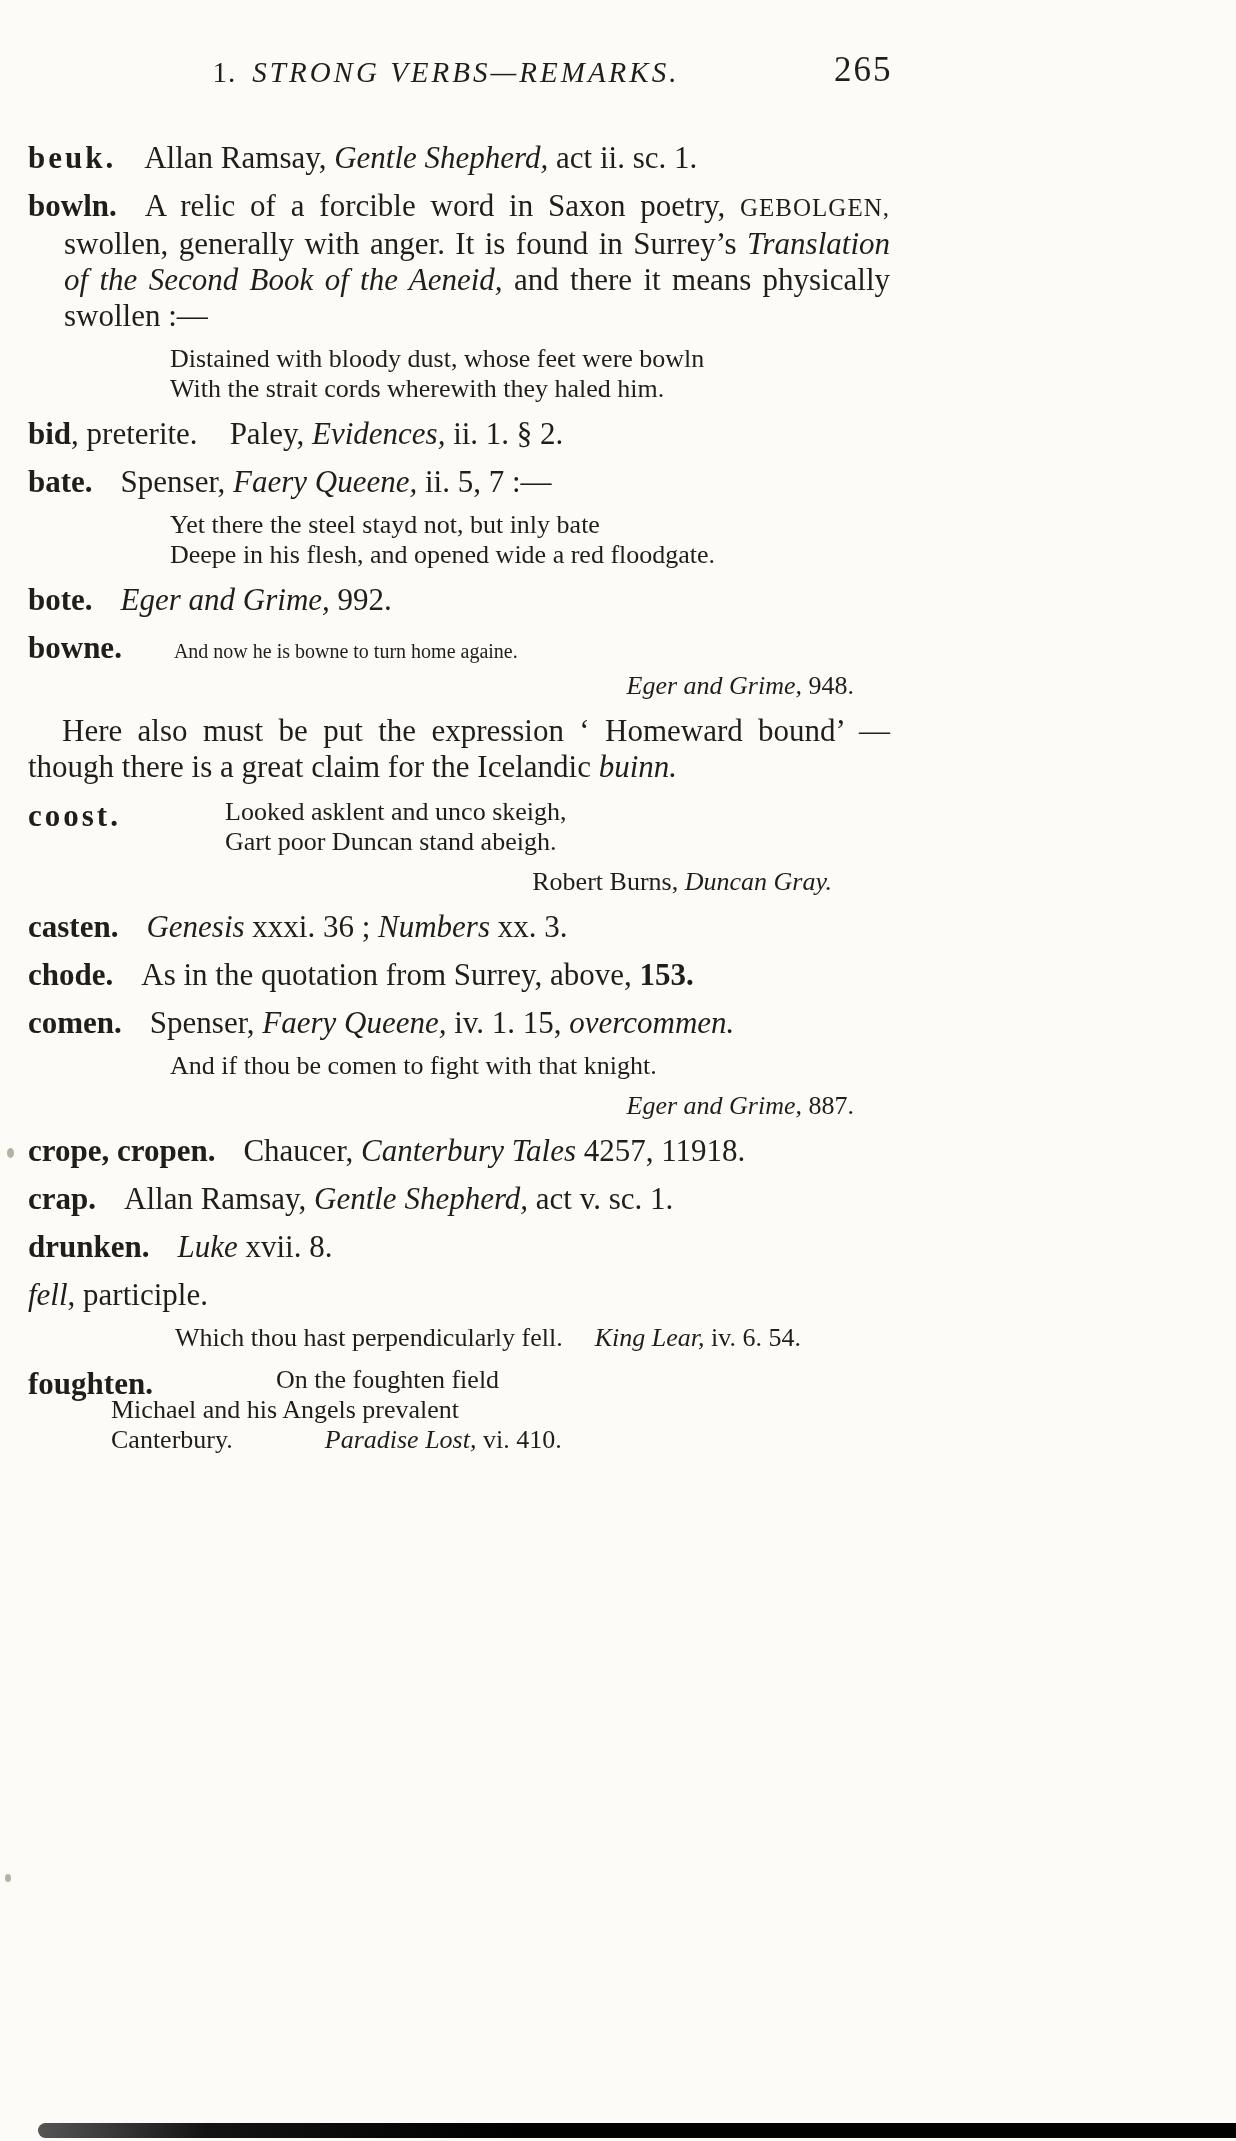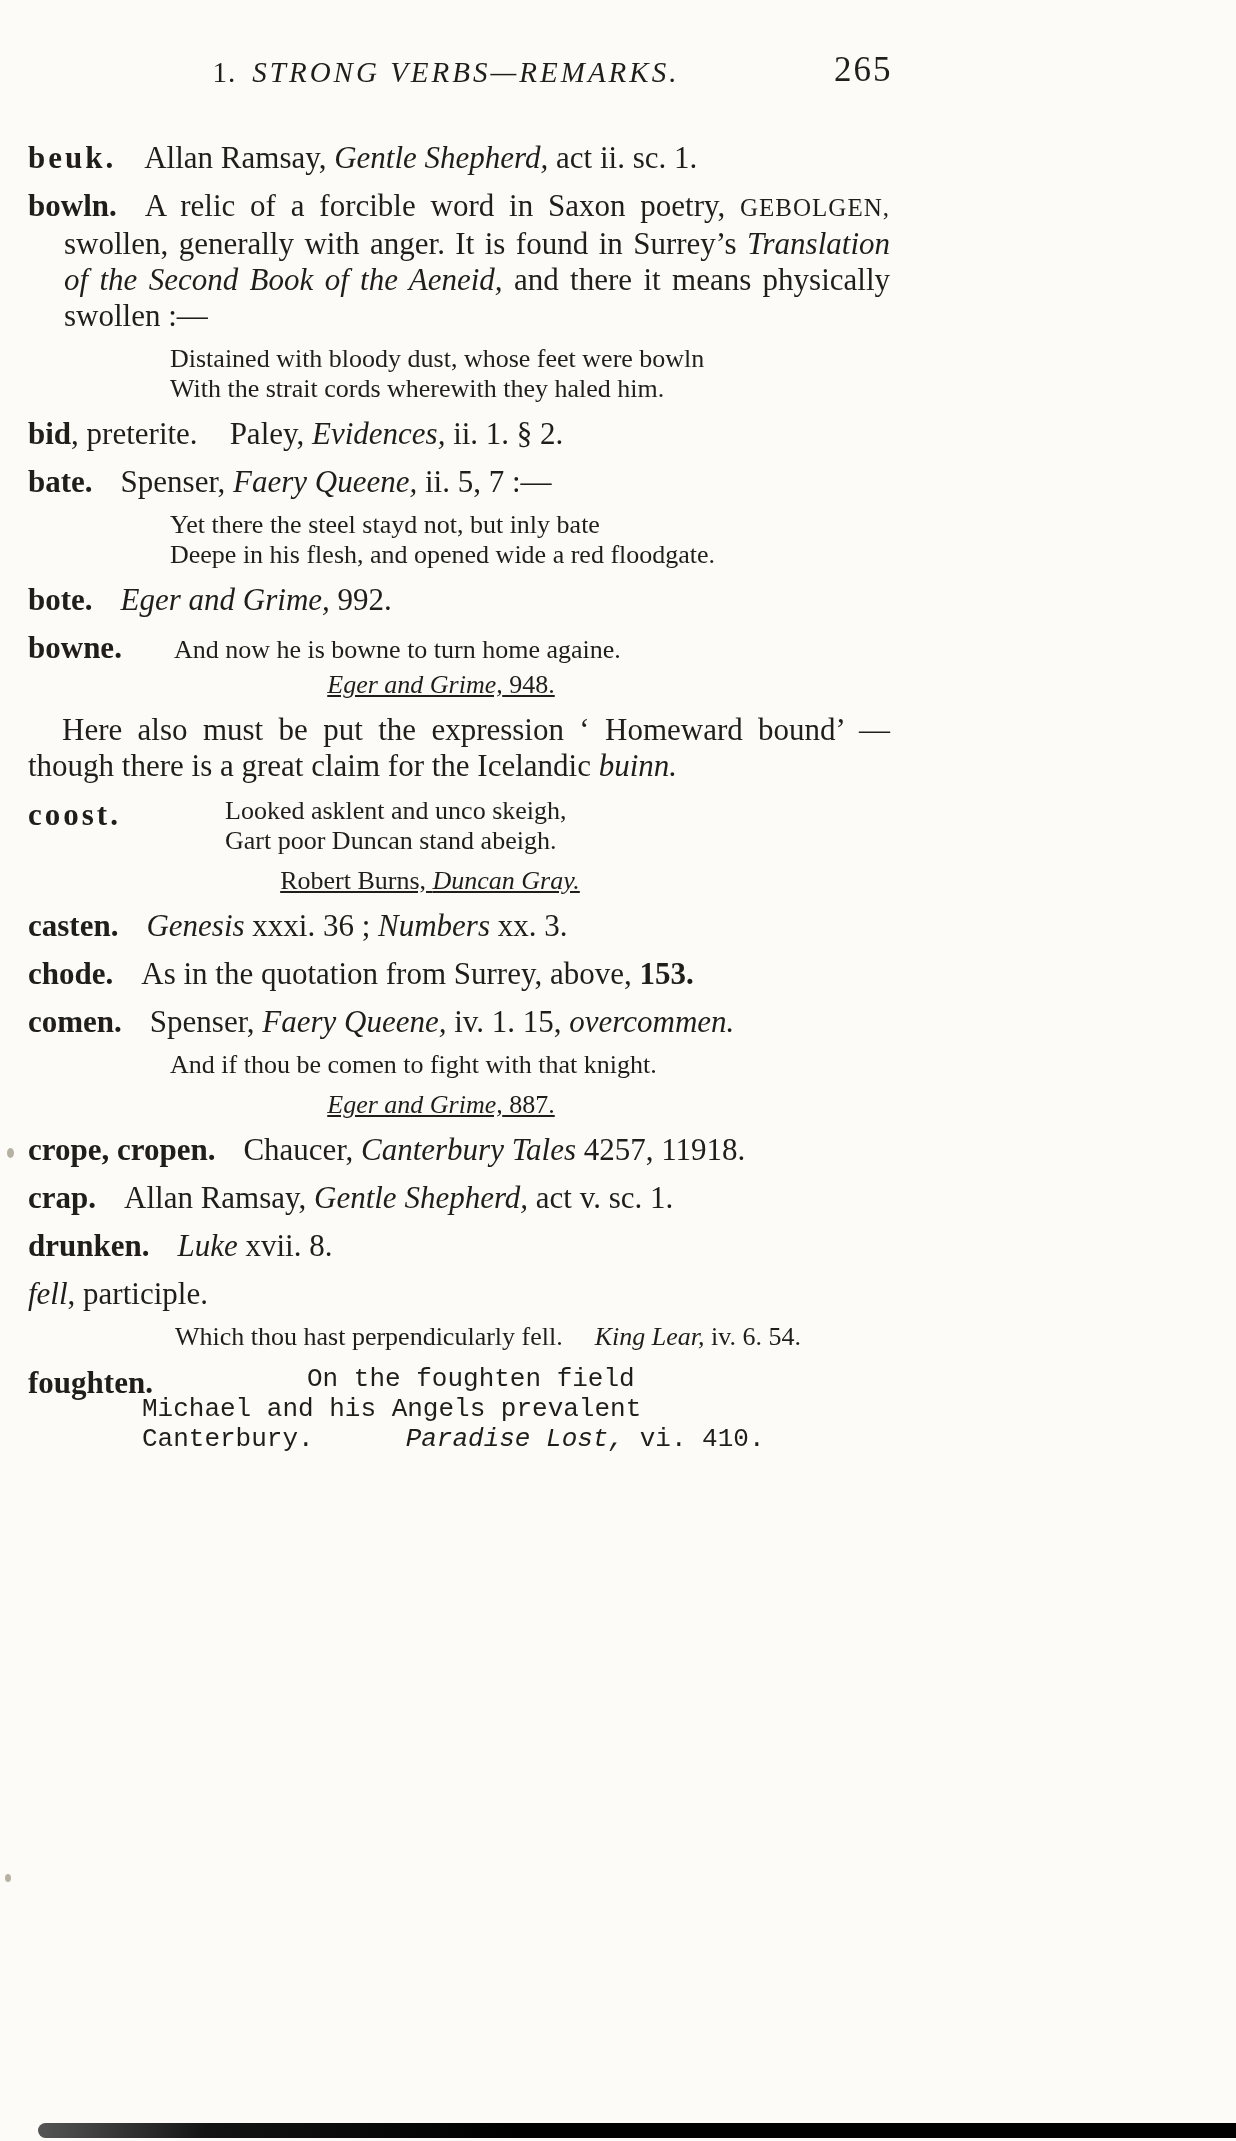--- a/index.html
+++ b/index.html
@@ -28,29 +28,29 @@
   .justify { text-align:justify; }
   .head { font-weight:bold; }
   .gap-after { margin-right:28px; }
   .spaced { letter-spacing:3px; }
   .sc { font-size:25px; letter-spacing:1px; }
   i { font-style:italic; }
   .bold { font-weight:bold; }
   .num { font-weight:bold; margin-right:10px; }
 
   .quote { font-size:26px; line-height:30px; margin:10px 0 10px 142px; text-indent:0; text-align:left; }
-  .attribution { font-size:26px; line-height:30px; text-align:center; padding-right:36px; margin:2px 0 8px; text-indent:0;text-decoration:underline; }
-  .inline-quote { font-size:26px; margin-left:52px; }
+  .attribution { font-size:26px; line-height:30px; text-align:right; padding-right:36px; margin:2px 0 8px; text-indent:0; }
+  .inline-quote { font-size:20px; margin-left:52px; }
   .gap { display:inline-block; width:32px; }
   .gap-wide { display:inline-block; width:92px; }
 
   .head-aside { position:relative; }
   .abs-head { position:absolute; left:0; top:1px; }
   .quote-coost { margin-left:197px; margin-top:0; }
-  .quote-foughten { margin-left:114px; margin-top:0; margin-bottom:0;font-family:Liberation Mono, monospace; }
+  .quote-foughten { margin-left:83px; margin-top:0; margin-bottom:0; }
   .fq1 { margin-left:165px; }
   .quote-fell { margin-left:147px; }
 
   .para { margin:0 0; }
   .indent { text-indent:34px; }
 
   
   .scan-bar {
     position:absolute; left:38px; right:0; bottom:3px; height:15px;
     background:linear-gradient(90deg,#555 0%,#141414 14%,#000 40%,#000 100%);

